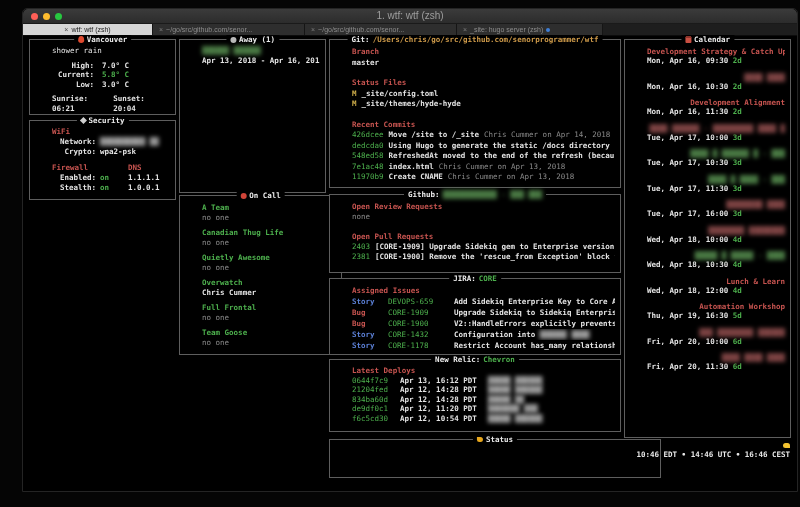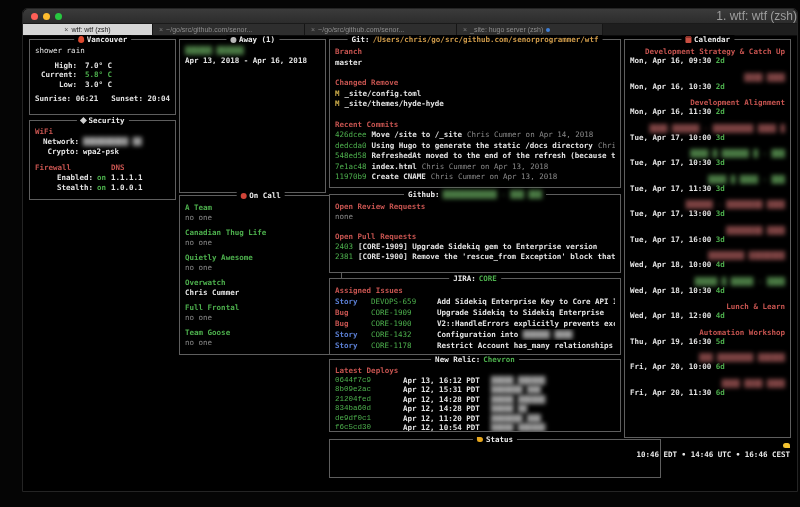--- a/index.html
+++ b/index.html
@@ -11,35 +11,35 @@
   #desktop{position:relative;width:800px;height:507px;background:#050505;overflow:hidden;
     font-family:"DejaVu Sans Mono",monospace;}
   #window{position:absolute;left:22px;top:8px;width:776px;height:484px;background:#000;
     border:1px solid #242424;border-radius:5px 5px 0 0;}
   
   .titlebar{height:15px;background:linear-gradient(#3b3b3b,#2c2c2c);border-radius:5px 5px 0 0;
     position:relative;border-bottom:1px solid #1a1a1a;}
   .lights{position:absolute;left:8px;top:4px;display:flex;gap:5px;}
   .light{width:7px;height:7px;border-radius:50%;}
   .light.r{background:#ff5f57;} .light.y{background:#febc2e;} .light.g{background:#28c840;}
-  .wtitle{text-align:right;font-family:"Liberation Sans",sans-serif;font-size:12px;
+  .wtitle{text-align:center;font-family:"Liberation Sans",sans-serif;font-size:10px;
     line-height:14px;color:#9e9e9e;}
   
   .tabbar{height:12px;background:#1e1e1e;display:flex;border-bottom:1px solid #0c0c0c;}
   .tab{display:flex;align-items:center;gap:3px;padding:0 6px;height:100%;
     font-family:"Liberation Sans",sans-serif;font-size:7px;color:#8d8d8d;background:#2e2e2e;
     border-right:1px solid #151515;white-space:nowrap;overflow:hidden;}
   .tab.active{background:#d6d6d6;color:#1d1d1d;}
   .tab .x{font-size:7px;line-height:7px;opacity:.8;}
   .tab .dot{width:4px;height:4px;border-radius:50%;background:#3f7fd6;flex:0 0 auto;}
   .t1{flex:0 0 130px;justify-content:center;} .t2,.t3{flex:0 0 152px;} .t4{flex:0 0 146px;}
   
   #content{position:absolute;top:28px;left:0;right:0;bottom:0;background:#000;
     font-size:7.5px;color:var(--white);}
-  .panel{position:absolute;border:1px solid var(--border);background:#000;}
+  .panel{position:absolute;border:1px solid var(--border);background:#000;padding-left:17px;}
   .ptitle{position:absolute;top:-5px;left:50%;transform:translateX(-50%);background:#000;
     padding:0 4px;font-weight:bold;color:#ececec;white-space:nowrap;display:flex;
     align-items:center;gap:3px;font-size:7.5px;}
   .pbody{padding:6px 5px 3px 5px;height:100%;overflow:hidden;}
   .hdr{color:var(--red);font-weight:bold;}
   .grn{color:var(--green);} .gry{color:var(--gray);} .wht{color:var(--white);}
   .org{color:var(--orange);} .bold{font-weight:bold;}
   .line{white-space:nowrap;overflow:hidden;}
   
   .redact{filter:blur(2px);}
@@ -62,21 +62,21 @@
   .sunrow{display:flex;justify-content:space-between;margin-top:5px;font-weight:bold;}
   .spacer5{height:5px;}
   
   #p-security{left:6px;top:83px;width:147px;height:80px;}
   #p-security .pbody{line-height:10px;}
   .srow{display:flex;}
   .srow .lbl{width:44px;text-align:right;font-weight:bold;}
   .srow .val{margin-left:4px;}
   .seccols{display:flex;margin-top:6px;}
   .seccols .c1{width:76px;} .seccols .c2{flex:1;}
-  .frow{display:flex;margin-left:14px;} .frow .lbl{width:44px;text-align:right;font-weight:bold;}
+  .frow{display:flex;} .frow .lbl{width:44px;text-align:right;font-weight:bold;}
   .frow .val{margin-left:4px;}
   
   #p-away{left:156px;top:2px;width:147px;height:154px;}
   #p-away .pbody{line-height:10px;}
   
   #p-oncall{left:156px;top:158px;width:163px;height:160px;}
   #p-oncall .pbody{line-height:9.5px;padding-top:7px;}
   .team{margin-bottom:6px;}
   .team .tname{color:var(--green);font-weight:bold;}
   .team .tmem.none{color:var(--gray);}
@@ -100,21 +100,21 @@
   .issue{display:flex;white-space:nowrap;overflow:hidden;}
   .issue .itype{width:36px;font-weight:bold;}
   .issue .itype[data-type="Story"]{color:var(--blue);}
   .issue .itype[data-type="Bug"]{color:var(--red);}
   .issue .ikey{width:66px;color:var(--green);}
   .issue .isum{font-weight:bold;flex:1;overflow:hidden;}
   
   #p-newrelic{left:306px;top:322px;width:292px;height:73px;}
   #p-newrelic .pbody{line-height:9.5px;padding-top:6px;}
   .dep{display:flex;white-space:nowrap;}
-  .dep .hash{width:68px;color:var(--green);font-family:Liberation Mono, monospace;}
+  .dep .hash{width:48px;color:var(--green);}
   .dep .when{width:88px;font-weight:bold;}
   
   #p-status{left:306px;top:402px;width:332px;height:39px;}
   
   #p-calendar{left:601px;top:2px;width:167px;height:399px;}
   #p-calendar .pbody{line-height:9px;padding-top:7px;}
   .cal-event{margin-bottom:7.5px;}
   .ev-title{white-space:nowrap;overflow:hidden;font-weight:bold;text-align:right;}
   .ev-title[data-variant="red"]{color:var(--red);}
   .ev-title[data-variant="red-redacted"]{color:#7d4343;filter:blur(2px);}
@@ -272,21 +272,21 @@
     </div>
 
     <div class="panel" id="p-git">
       <div class="ptitle">
         <span>Git:</span>
         <span class="org">/Users/chris/go/src/github.com/senorprogrammer/wtf</span>
       </div>
       <div class="pbody">
         <div class="hdr">Branch</div>
         <div class="line bold">master</div>
-        <div class="hdr mt">Changed Remove</div>
+        <div class="hdr mt">Status Files</div>
         <div class="line file"><span class="flag">M</span><span class="bold">_site/config.toml</span></div>
         <div class="line file"><span class="flag">M</span><span class="bold">_site/themes/hyde-hyde</span></div>
         <div class="hdr mt">Recent Commits</div>
         <div class="line commit"><span class="hash">426dcee</span><span class="msg">Move /site to /_site</span><span class="meta">Chris Cummer on Apr 14, 2018</span></div>
         <div class="line commit"><span class="hash">dedcda0</span><span class="msg">Using Hugo to generate the static /docs directory</span><span class="meta">Chris Cummer</span></div>
         <div class="line commit"><span class="hash">548ed58</span><span class="msg">RefreshedAt moved to the end of the refresh (because that makes</span><span class="meta"></span></div>
         <div class="line commit"><span class="hash">7e1ac48</span><span class="msg">index.html</span><span class="meta">Chris Cummer on Apr 13, 2018</span></div>
         <div class="line commit"><span class="hash">11970b9</span><span class="msg">Create CNAME</span><span class="meta">Chris Cummer on Apr 13, 2018</span></div>
       </div>
     </div>
@@ -346,25 +346,20 @@
         <span class="grn bold">Chevron</span>
       </div>
       <div class="pbody">
         <div class="hdr">Latest Deploys</div>
         <div class="dep">
               <span class="hash">0644f7c9</span>
               <span class="when">Apr 13, 16:12 PDT</span>
               <span class="redact w">█████ ██████</span>
             </div>
         <div class="dep">
-              <span class="hash">8b09e2ac</span>
-              <span class="when">Apr 12, 15:31 PDT</span>
-              <span class="redact w">███████ ███</span>
-            </div>
-        <div class="dep">
               <span class="hash">21204fed</span>
               <span class="when">Apr 12, 14:28 PDT</span>
               <span class="redact w">█████ ██████</span>
             </div>
         <div class="dep">
               <span class="hash">834ba60d</span>
               <span class="when">Apr 12, 14:28 PDT</span>
               <span class="redact w">█████ ██</span>
             </div>
         <div class="dep">
@@ -410,24 +405,20 @@
               <div class="ev-title" data-variant="red-redacted">████ ██████ - █████████ ████ █</div>
               <div class="ev-when"><span>Tue, Apr 17, 10:00</span> <span class="days">3d</span></div>
             </div>
         <div class="cal-event">
               <div class="ev-title" data-variant="green-redacted">████ █ ██████ █ - ███</div>
               <div class="ev-when"><span>Tue, Apr 17, 10:30</span> <span class="days">3d</span></div>
             </div>
         <div class="cal-event">
               <div class="ev-title" data-variant="green-redacted">████ █ ████ - ███</div>
               <div class="ev-when"><span>Tue, Apr 17, 11:30</span> <span class="days">3d</span></div>
-            </div>
-        <div class="cal-event">
-              <div class="ev-title" data-variant="red-redacted">██████ - ████████ ████</div>
-              <div class="ev-when"><span>Tue, Apr 17, 13:00</span> <span class="days">3d</span></div>
             </div>
         <div class="cal-event">
               <div class="ev-title" data-variant="red-redacted">████████ ████</div>
               <div class="ev-when"><span>Tue, Apr 17, 16:00</span> <span class="days">3d</span></div>
             </div>
         <div class="cal-event">
               <div class="ev-title" data-variant="red-redacted">████████ ████████</div>
               <div class="ev-when"><span>Wed, Apr 18, 10:00</span> <span class="days">4d</span></div>
             </div>
         <div class="cal-event">

